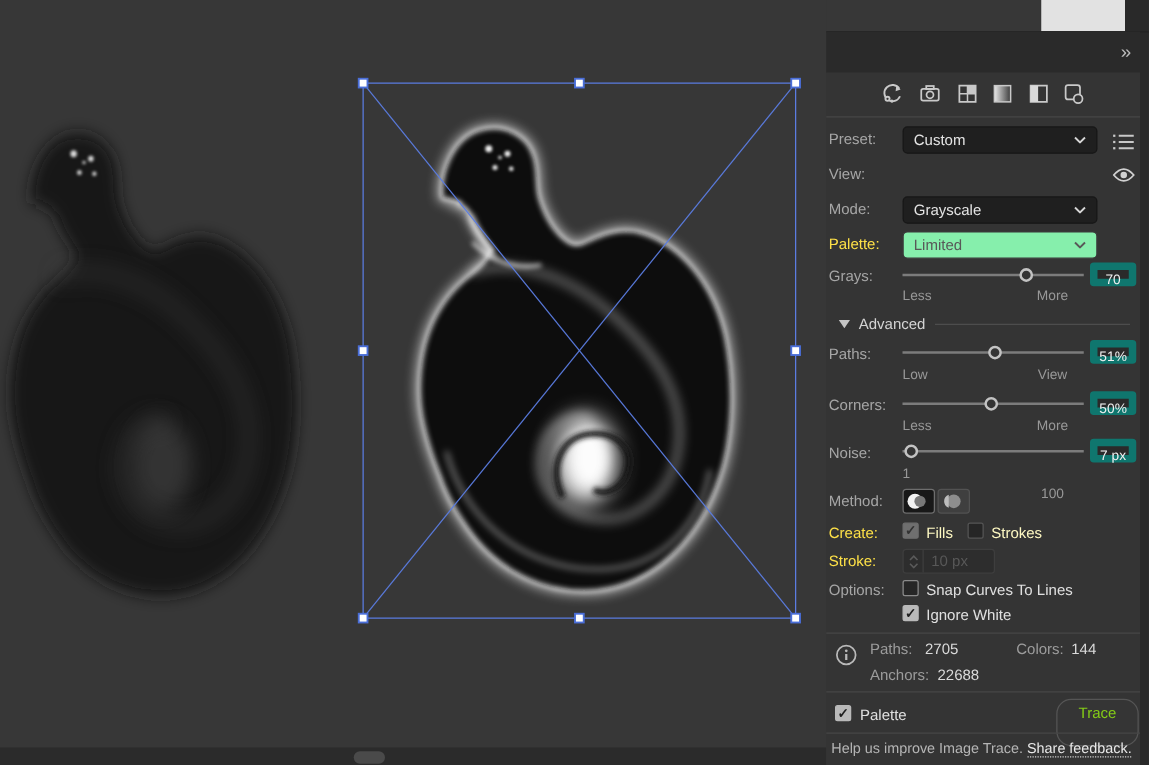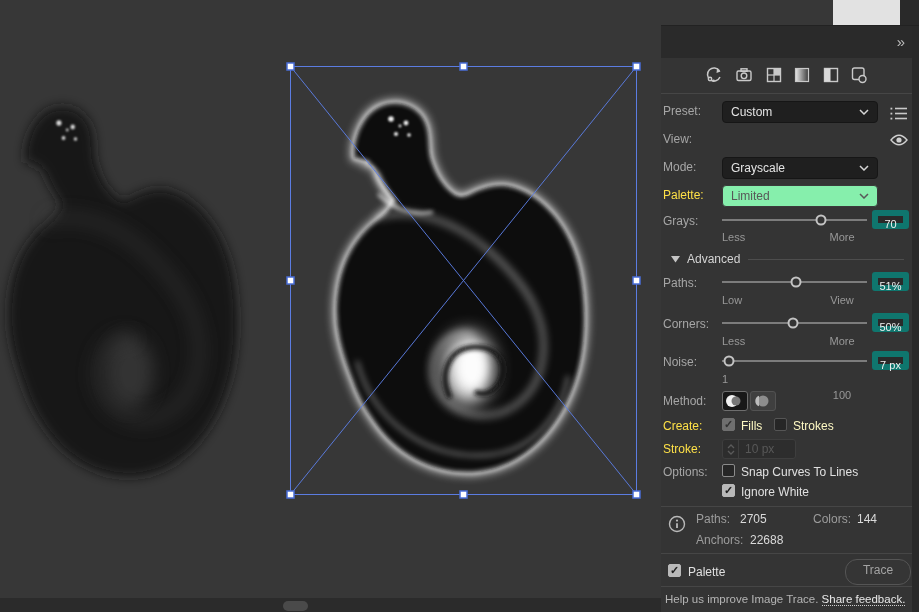--- a/index.html
+++ b/index.html
@@ -72,22 +72,22 @@
 
   #stroke-stepper { position:absolute; left:61px; top:413px; width:74px; height:20px;
     background:#2d2d2d; border:1px solid #3e3e3e; border-radius:3px; display:flex; align-items:center; }
   #stroke-stepper .arrows { width:16px; height:100%; border-right:1px solid #3e3e3e;
     display:flex; flex-direction:column; align-items:center; justify-content:center; gap:1px; }
   #stroke-stepper .txt { padding-left:6px; color:#585858; }
 
   .info-lbl { position:absolute; color:#9c9c9c; }
   .info-val { position:absolute; color:#dadada; }
 
-  #trace-btn { position:absolute; left:184px; top:533px; width:66px; height:26px;
-    border:1px solid #555; border-radius:12px; background:#353535; color:#a3a3a3;
+  #trace-btn { position:absolute; left:184px; top:533px; width:66px; height:38px;
+    border:1px solid #555; border-radius:12px; background:#353535; color:#84cc16;
     text-align:center; line-height:20px; cursor:default; }
 
   #footer { position:absolute; left:4px; top:567px; width:246px; color:#b5b5b5; font-size:11.5px; }
   #footer a { color:#e9e9e9; text-decoration:none; border-bottom:1px dotted #cfcfcf; cursor:pointer; }
 </style>
 </head>
 <body>
 
 <div id="canvas" class="abs">
   <svg width="661" height="598" viewBox="0 0 661 598">

